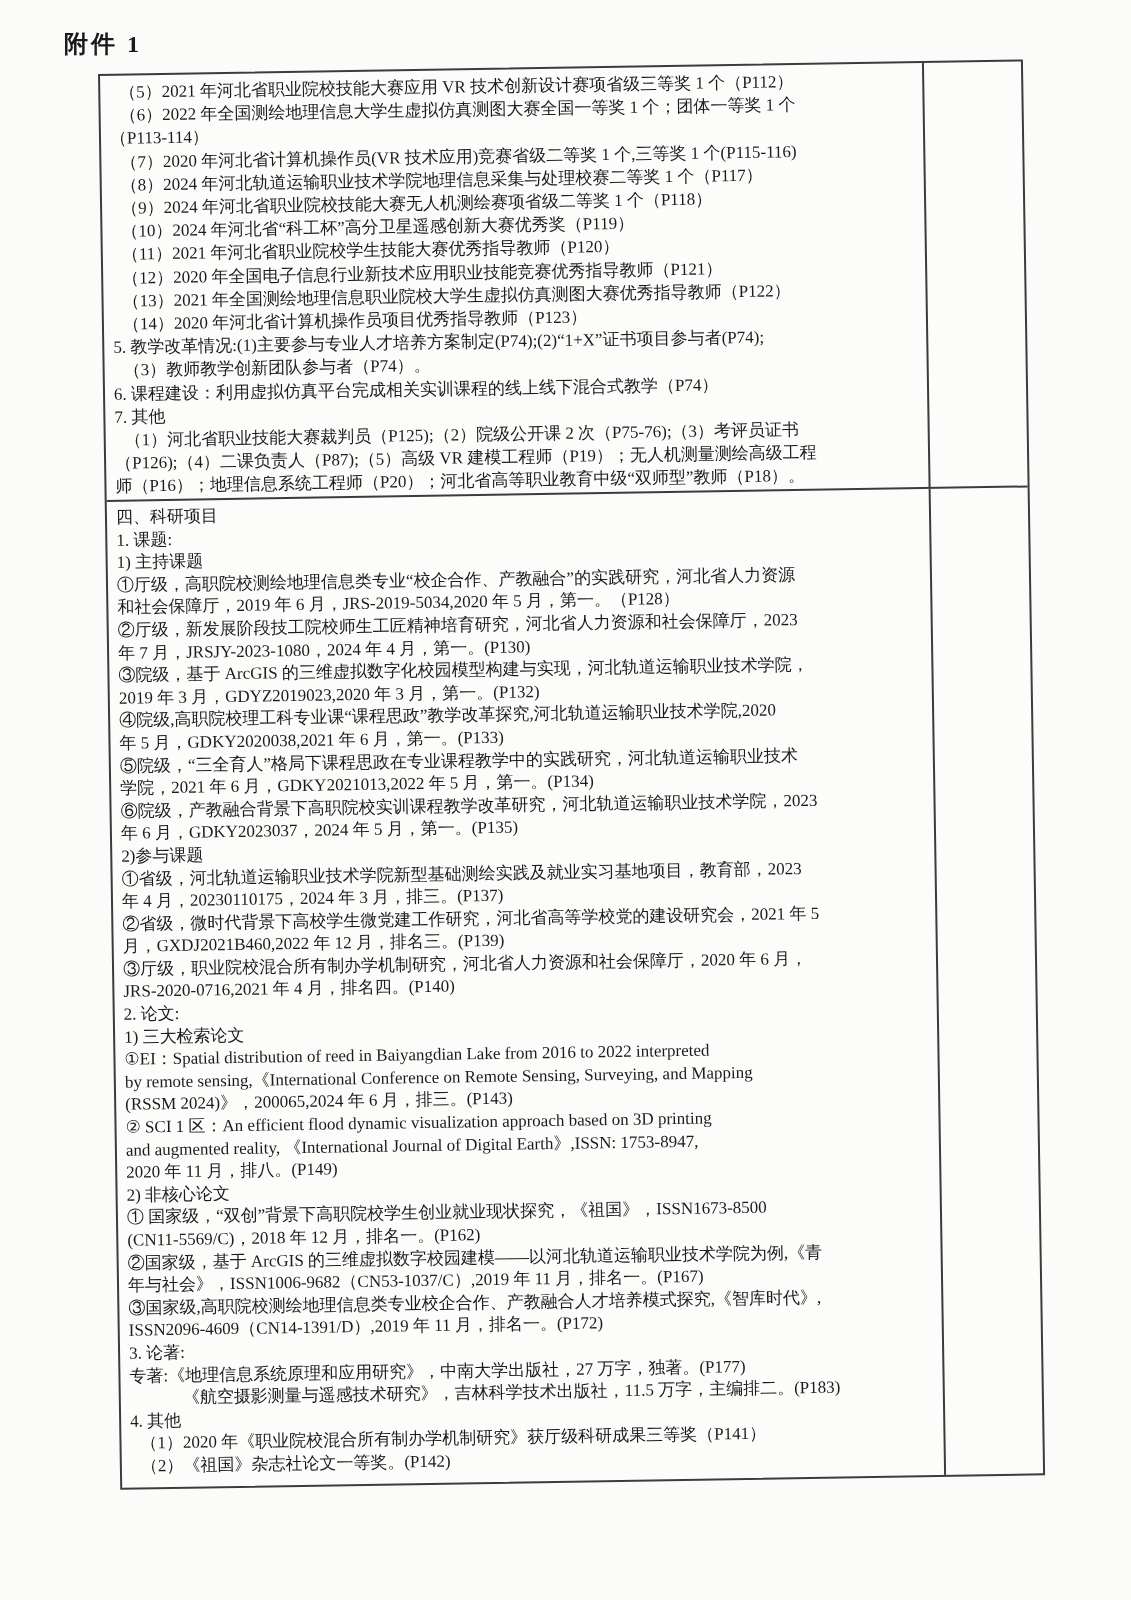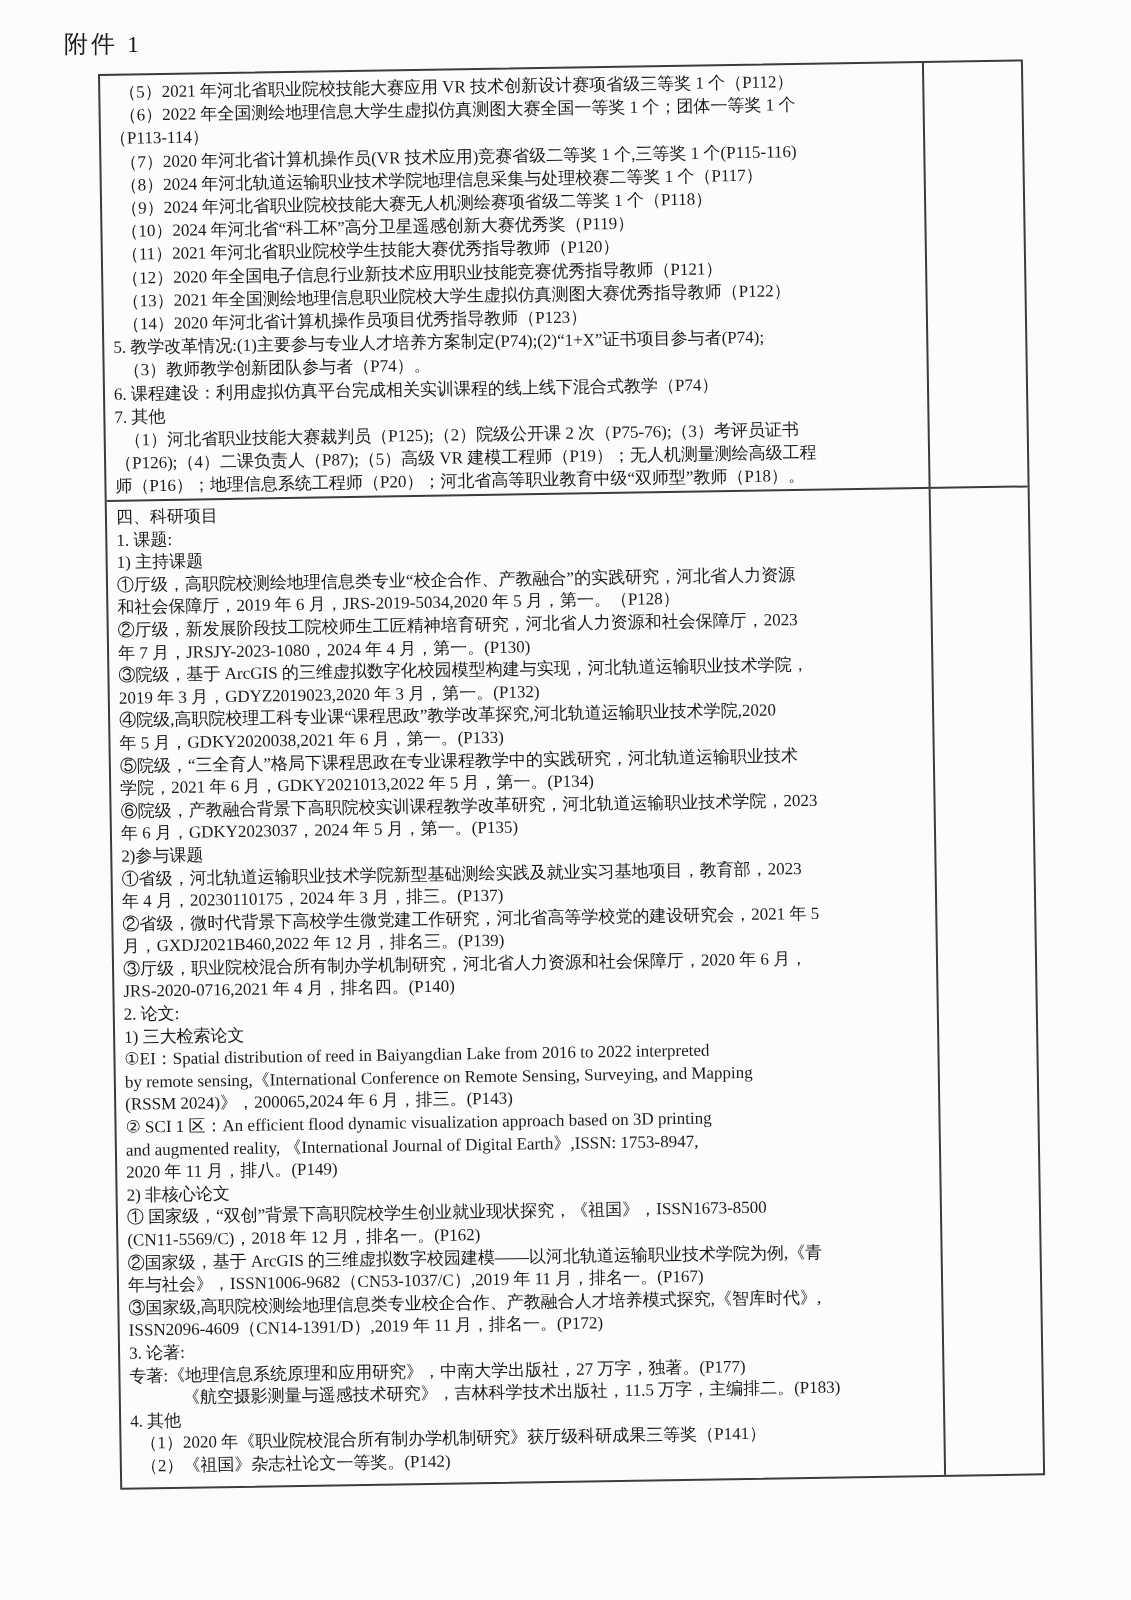--- a/index.html
+++ b/index.html
@@ -6,21 +6,21 @@
   body{
     width:1131px;height:1600px;
     background:#fbfbf9;
     position:relative;
     font-family:"Liberation Serif","DejaVu Serif",serif;
     color:#1b1b1b;
     overflow:hidden;
   }
   .attachment{
     position:absolute;left:64px;top:28px;
-    font-size:24px;font-weight:normal;letter-spacing:3px;
+    font-size:24px;font-weight:bold;letter-spacing:3px;
   }
   .doc-table{
     position:absolute;left:98px;top:74px;width:921px;
     border:2px solid #3c3c3c;
     transform:rotate(-0.9deg);
     transform-origin:0 0;
     background:rgba(255,255,255,0.35);
   }
   .trow{display:flex;}
   .trow + .trow{border-top:2px solid #3c3c3c;}

